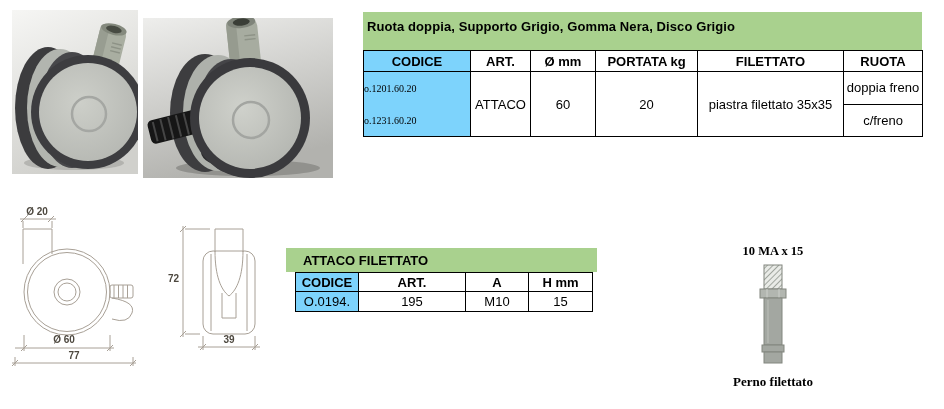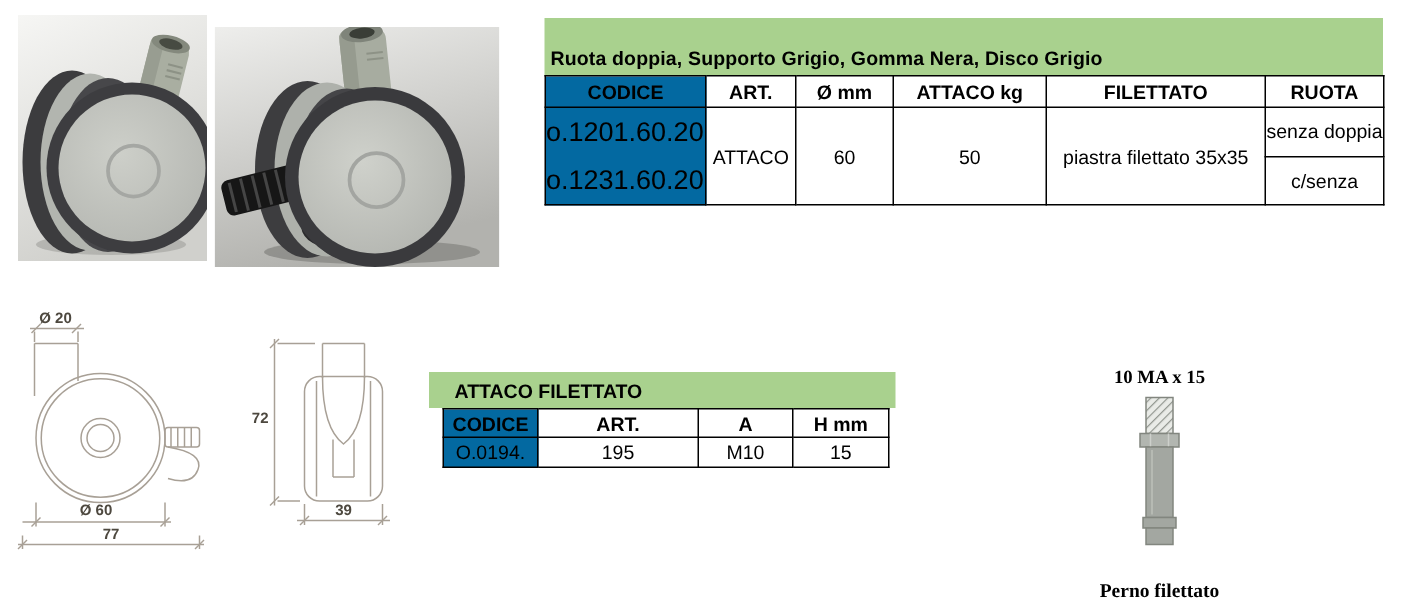--- a/index.html
+++ b/index.html
@@ -8,48 +8,48 @@
   .canvas { position:relative; width:944px; height:409px; background:#ffffff; overflow:hidden; }
 
   .photo { position:absolute; overflow:hidden; }
   .photo1 { left:12px; top:10px; width:126px; height:164px; }
   .photo2 { left:143px; top:18px; width:190px; height:160px; }
   .photo svg { display:block; }
 
   
   .top-block { position:absolute; left:363px; top:12px; width:559px; }
   .banner { background:#a9d18e; font-weight:bold; font-size:13px; color:#000; }
-  .banner-top { height:38px; display:flex; align-items:flex-end; padding:0 0 4px 4px; letter-spacing:0.1px; }
+  .banner-top { height:38px; display:flex; align-items:flex-end; padding:0 0 16px 4px; letter-spacing:0.1px; }
   table { border-collapse:collapse; table-layout:fixed; background:#fff; }
   .product-table { width:559px; font-size:13px; }
   .product-table th, .product-table td { border:1.6px solid #000; text-align:center; vertical-align:middle; padding:0; }
   .product-table th { font-weight:bold; height:21px; }
   .product-table td.data { height:32px; }
-  .orange { background:#0369a1; }
-  .codes { text-align:left; padding-left:5px; font-size:18px; }
+  .orange { background:#7dd3fc; }
+  .codes { text-align:left; padding-left:5px; font-size:10px;font-family:Liberation Serif, serif; }
   .codes .code-line { height:32px; display:flex; align-items:center; }
 
   
   .bottom-block { position:absolute; left:286px; top:248px; width:311px; }
   .banner-bottom { height:24px; display:flex; align-items:center; padding-left:17px; }
   .attach-table { width:297px; margin-left:9px; font-size:13px; }
   .attach-table th, .attach-table td { border:1.6px solid #000; text-align:center; vertical-align:middle; padding:0; }
   .attach-table th { font-weight:bold; height:19px; }
   .attach-table td { height:20px; }
 
   
   .drawing { position:absolute; left:10px; top:202px; width:250px; height:190px; }
   .drawing svg { display:block; }
   .dim-text { font-family:"Liberation Sans", sans-serif; font-size:10px; font-weight:600; fill:#4d483f; }
 
   
   .stud-block { position:absolute; left:713px; top:244px; width:120px; text-align:center;font-family:Liberation Serif, serif; }
   .stud-top { font-size:12.5px; font-weight:bold; }
   .stud-block svg { display:block; margin:5px auto 0; }
-  .stud-bottom { font-size:13px; font-weight:600; margin-top:20px; }
+  .stud-bottom { font-size:13px; font-weight:600; margin-top:8px; }
 </style>
 </head>
 <body>
 
 <div class="canvas">
 
   <div class="photo photo1">
     <svg width="126" height="164" viewBox="0 0 126 164">
       <defs>
         <linearGradient id="bg1" x1="0" y1="0" x2="0.35" y2="1">
@@ -130,39 +130,39 @@
           <col style="width:65px">
         <col style="width:102px">
           <col style="width:146px">
           <col style="width:79px">
       </colgroup>
       <thead>
         <tr>
           <th class="orange">CODICE</th>
           <th>ART.</th>
           <th>Ø mm</th>
-          <th>ATTACO kg</th>
+          <th>PORTATA kg</th>
           <th>FILETTATO</th>
           <th>RUOTA</th>
         </tr>
       </thead>
       <tbody>
         <tr>
           <td class="orange codes data" rowspan="2">
             <div class="code-line">o.1201.60.20</div>
             <div class="code-line">o.1231.60.20</div>
           </td>
           <td class="data" rowspan="2">ATTACO</td>
           <td class="data" rowspan="2">60</td>
-          <td class="data" rowspan="2">50</td>
+          <td class="data" rowspan="2">20</td>
           <td class="data" rowspan="2">piastra filettato 35x35</td>
-          <td class="data">senza doppia</td>
-        </tr>
-        <tr>
-          <td class="data">c/senza</td>
+          <td class="data">doppia freno</td>
+        </tr>
+        <tr>
+          <td class="data">c/freno</td>
         </tr>
       </tbody>
     </table>
   </div>
 
   <div class="drawing">
     <svg width="250" height="190" viewBox="0 0 250 190">
       <g stroke="#a8a096" stroke-width="1" fill="none">
 
         <line x1="10" y1="17" x2="46" y2="17"></line>

